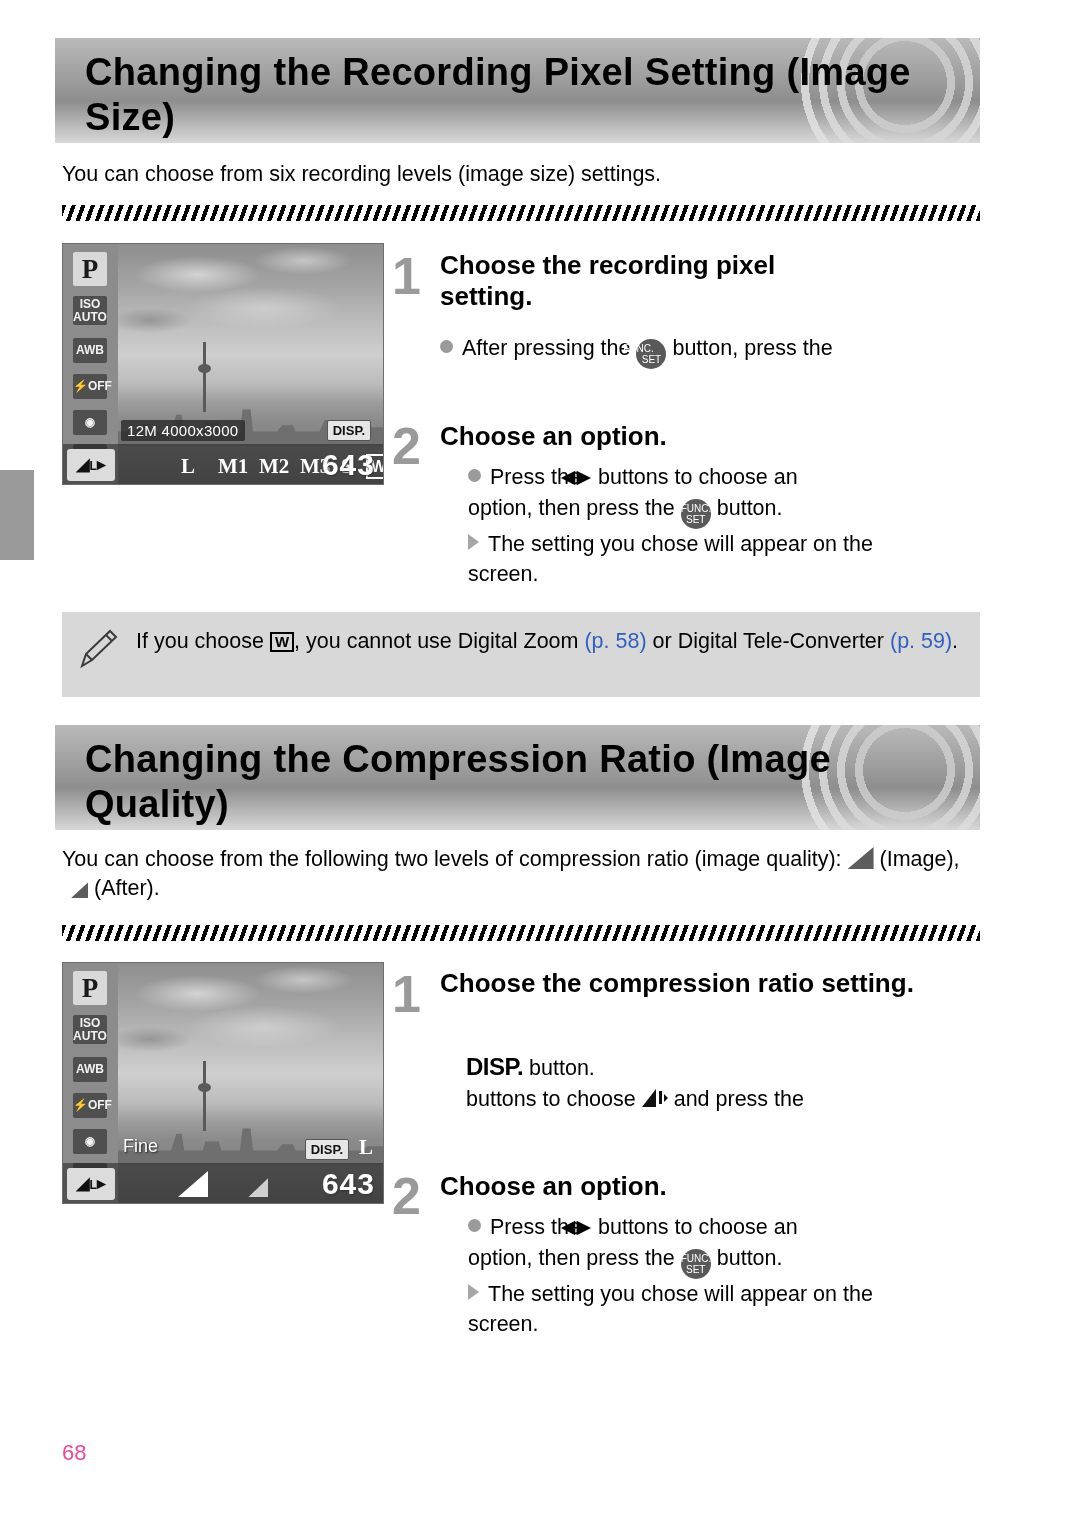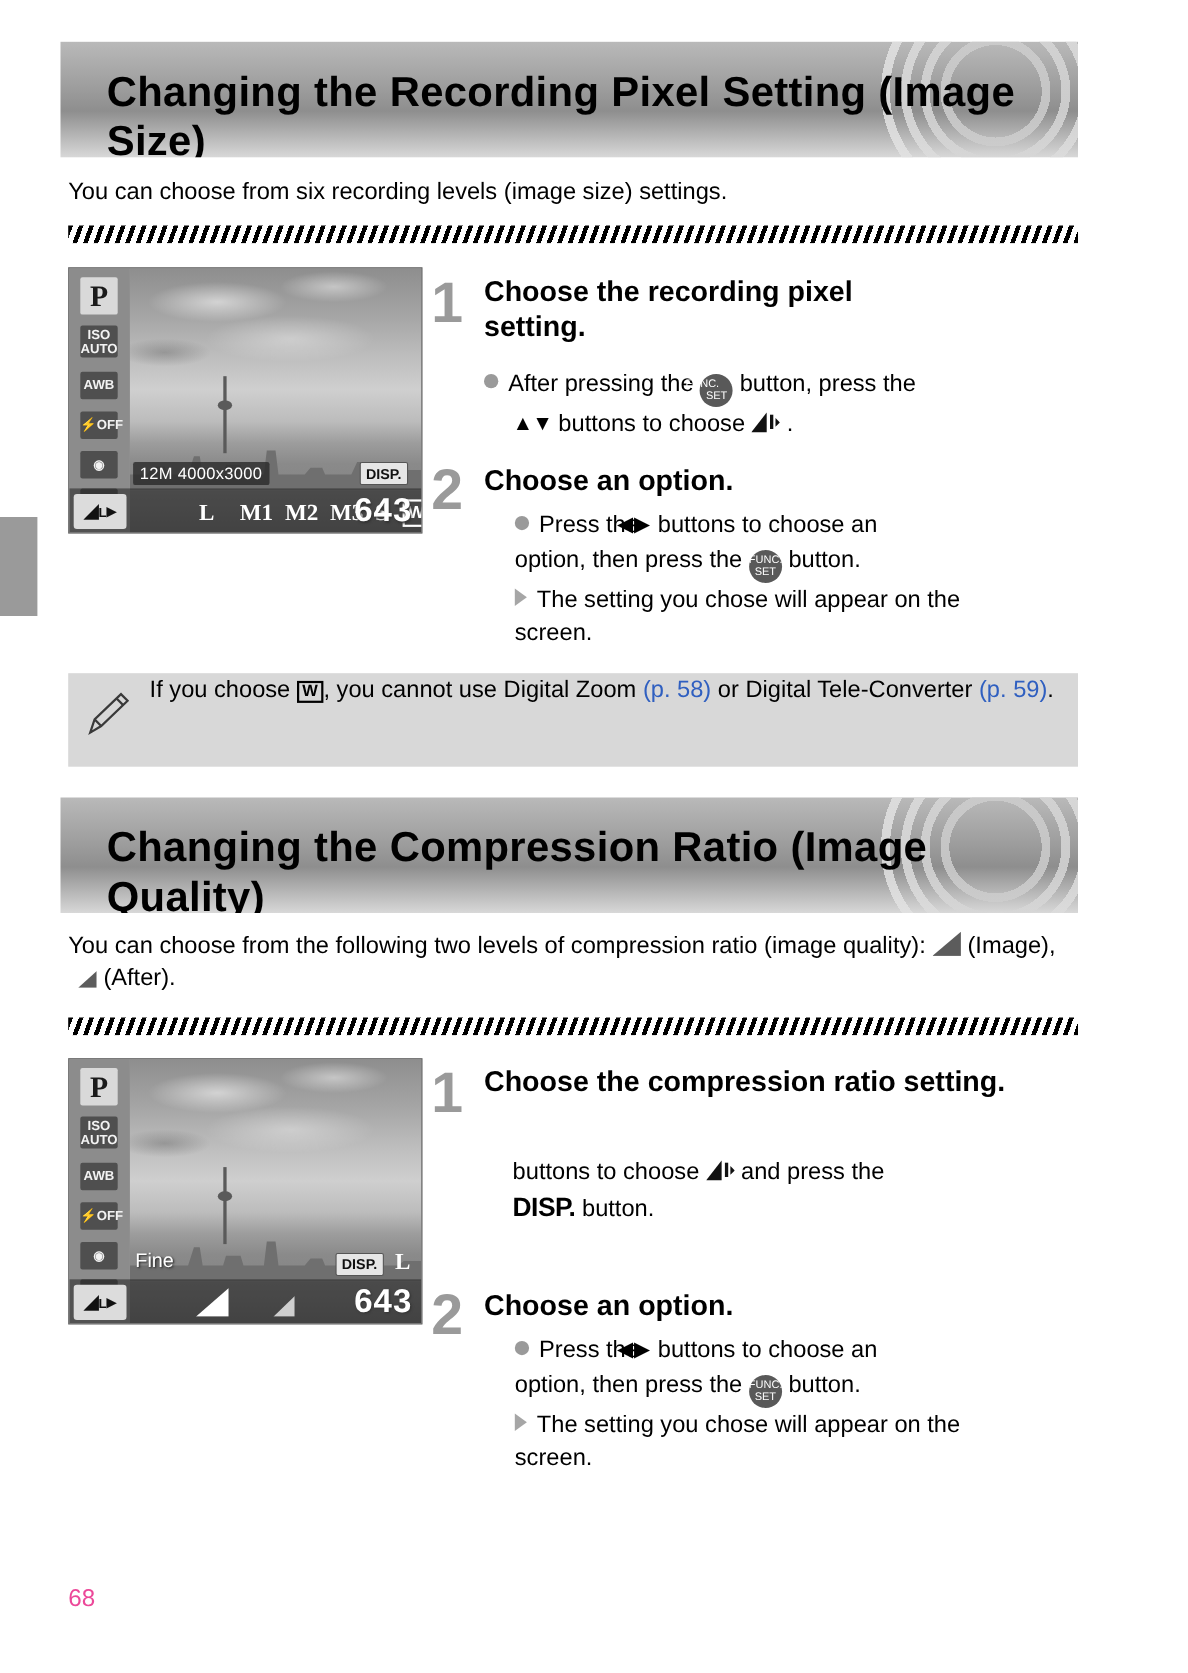--- a/index.html
+++ b/index.html
@@ -39,21 +39,21 @@
         #d6d6d6 60px 68px,
         transparent 68px 78px,
         #dcdcdc 78px 86px,
         transparent 86px 96px,
         #e2e2e2 96px 104px,
         transparent 104px 115px);
     opacity: .85;
   }
   .heading-band h1 {
     position: relative;
-    margin: 12px;
+    margin: 0;
     padding: 12px 0 14px 30px;
     font-size: 38px;
     line-height: 1.18;
     font-weight: bold;
     letter-spacing: .3px;
     color: #000;
     z-index: 2;
   }
 
   
@@ -363,21 +363,21 @@
     width: 74px;
     flex: 0 0 74px;
     display: flex;
     align-items: center;
     justify-content: center;
     padding-top: 14px;
   }
   .note-box .note-text {
     font-size: 21.5px;
     line-height: 1.4;
-    padding: 0 18px 14px 0;
+    padding: 14px 18px 14px 0;
   }
   .pg-link { color: #2f5fc0; }
 
   
   .side-tab {
     position: absolute;
     left: 0;
     width: 34px;
     background: #9a9a9a;
   }
@@ -426,27 +426,20 @@
   <div class="opt" style="left:278px;">S</div>
   <div class="opt boxed" style="left:303px;">W</div>
   <div class="shots">643</div>
 </div>
 
 <div class="step-num" style="left:392px; top:250px;">1</div>
 <div class="step-title" style="left:440px; top:250px; width:430px;">Choose the recording pixel setting.</div>
 <div class="step-body" style="left:440px; top:333px; width:530px;">
   <span class="hang">
     <span class="bullet-dot"></span><span>After pressing the </span><span class="func-btn">FUNC.<br>SET</span><span> button, press the </span>
-  </span>
-  <span class="hang2" style="padding-left:26px;">
-    <span class="ud-arrows">▲▼</span><span> buttons to choose </span><span class="res-L"><svg width="26" height="22" viewBox="0 0 26 22">
-          <polygon points="0,20 14,20 14,2" fill="#111"></polygon>
-          <rect x="17" y="4" width="3" height="13" fill="#111"></rect>
-          <polygon points="22,7 26,11 22,15" fill="#111"></polygon>
-        </svg></span><span> .</span>
   </span>
 </div>
 
 <div class="step-num" style="left:392px; top:420px;">2</div>
 <div class="step-title" style="left:440px; top:421px; width:430px;">Choose an option.</div>
 <div class="step-body" style="left:468px; top:462px; width:520px;">
   <span class="hang">
     <span class="bullet-dot"></span><span>Press the </span><span class="lr-arrows">◀▶</span><span> buttons to choose an</span>
   </span>
   <span class="hang2">
@@ -505,29 +498,29 @@
   <div class="opt-sel">◢<span style="font-size:12px">L</span>▸</div>
   <div class="qual-icon fine" style="left:115px;"></div>
   <div class="qual-icon normal" style="left:175px;"></div>
   <div class="shots">643</div>
 </div>
 
 <div class="step-num" style="left:392px; top:968px;">1</div>
 <div class="step-title" style="left:440px; top:968px; width:490px;">Choose the compression ratio setting.</div>
 <div class="step-body" style="left:440px; top:1050px; width:540px;">
   <span class="hang2" style="padding-left:26px;">
+    <span class="disp-word">DISP.</span><span> button.</span>
+  </span>
+  <span class="hang2" style="padding-left:26px;">
     <span>buttons to choose </span><span class="res-L"><svg width="26" height="22" viewBox="0 0 26 22">
           <polygon points="0,20 14,20 14,2" fill="#111"></polygon>
           <rect x="17" y="4" width="3" height="13" fill="#111"></rect>
           <polygon points="22,7 26,11 22,15" fill="#111"></polygon>
         </svg></span><span> and press the</span>
   </span>
-  <span class="hang2" style="padding-left:26px;">
-    <span class="disp-word">DISP.</span><span> button.</span>
-  </span>
 </div>
 
 <div class="step-num" style="left:392px; top:1170px;">2</div>
 <div class="step-title" style="left:440px; top:1171px; width:430px;">Choose an option.</div>
 <div class="step-body" style="left:468px; top:1212px; width:520px;">
   <span class="hang">
     <span class="bullet-dot"></span><span>Press the </span><span class="lr-arrows">◀▶</span><span> buttons to choose an</span>
   </span>
   <span class="hang2">
     <span>option, then press the </span><span class="func-btn">FUNC.<br>SET</span><span> button.</span>

